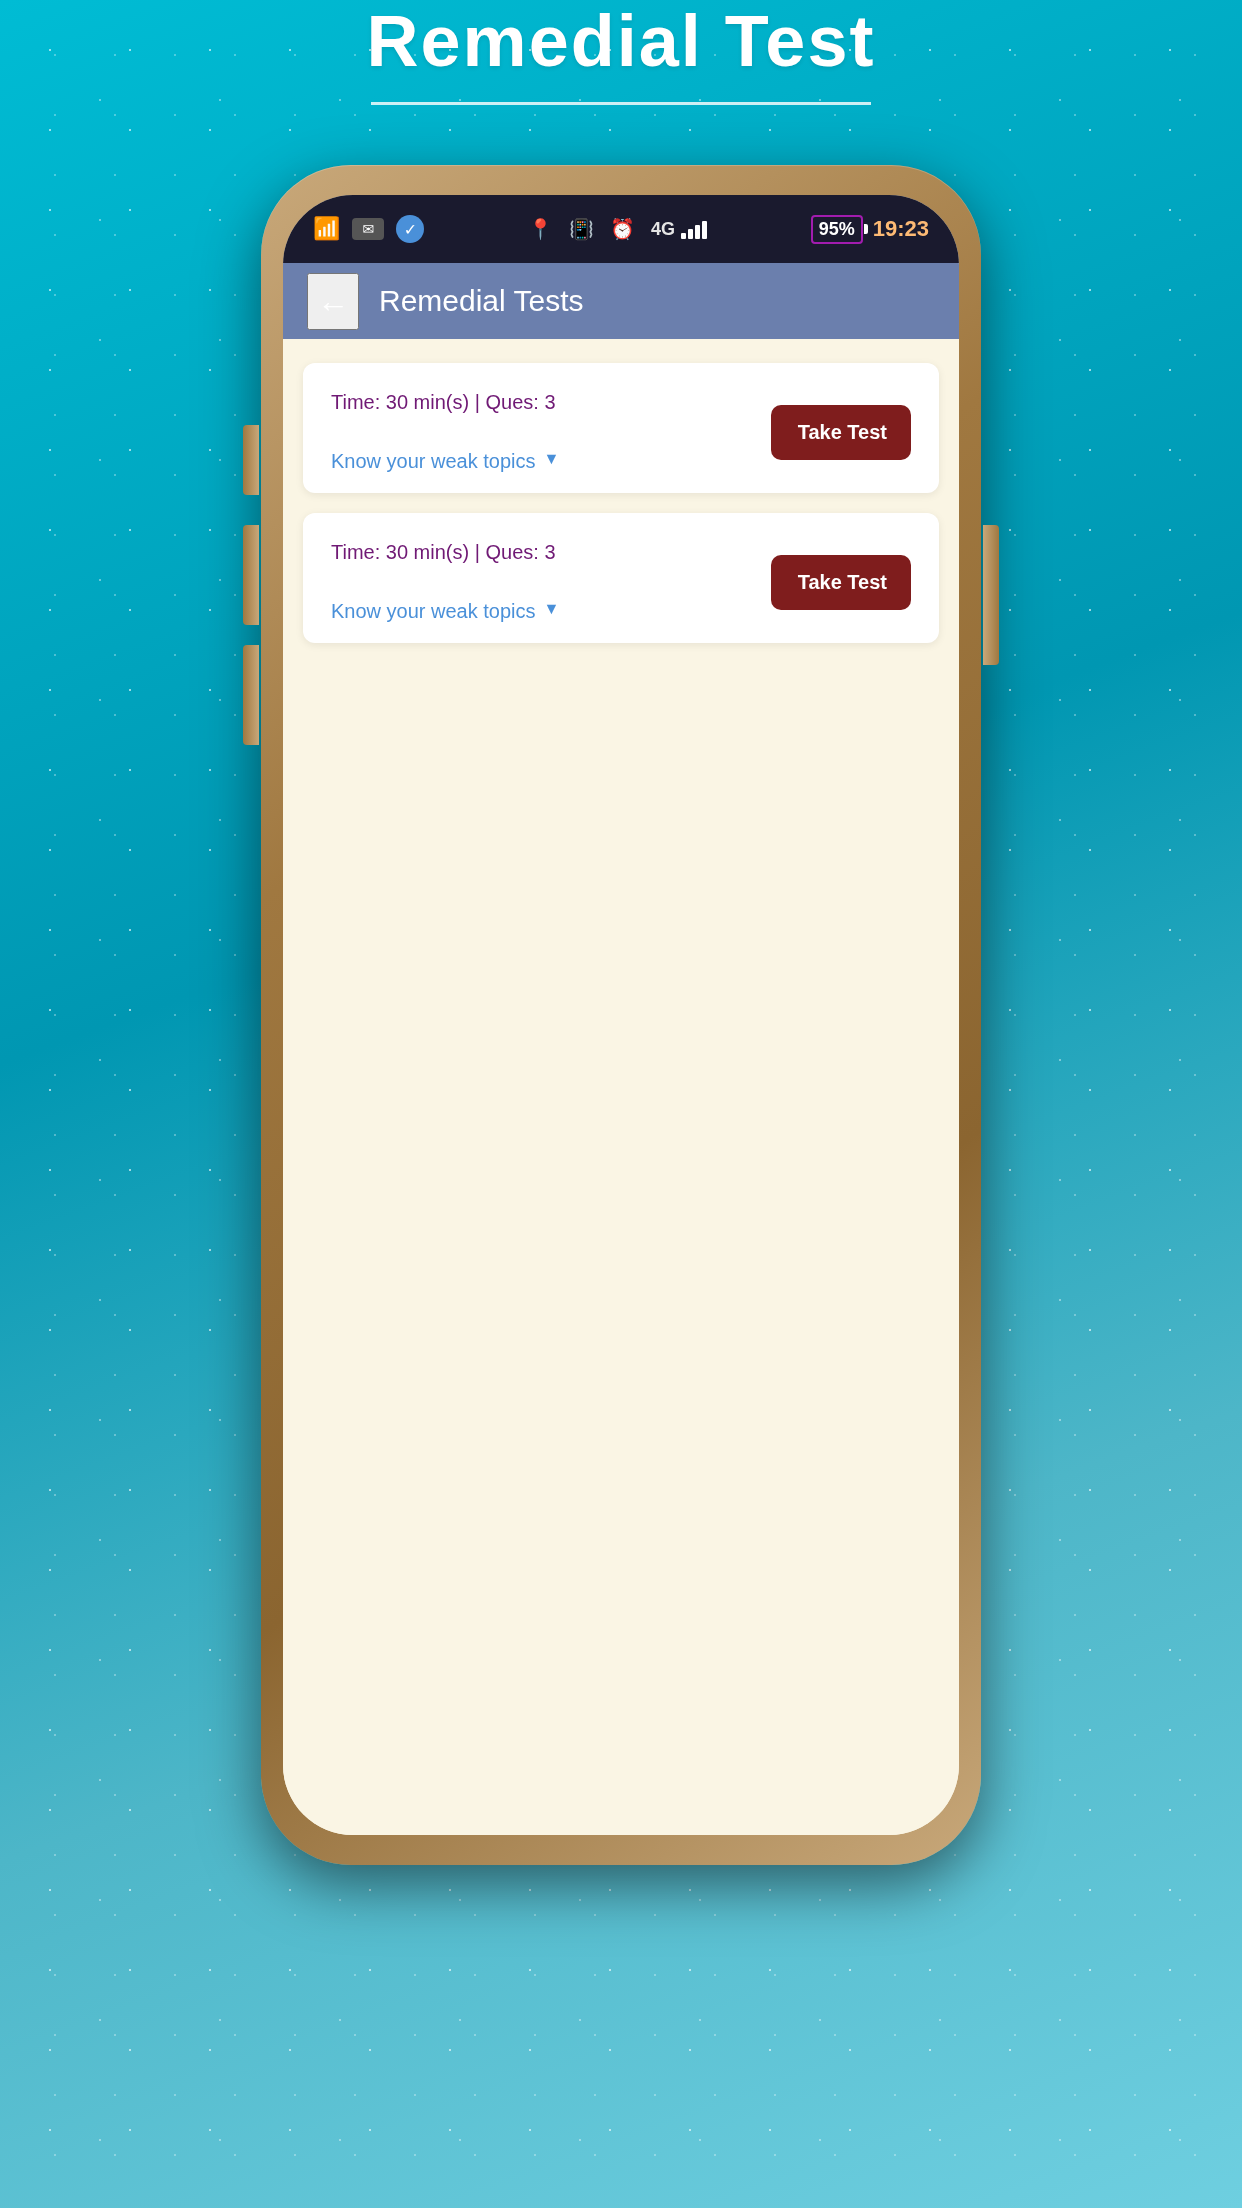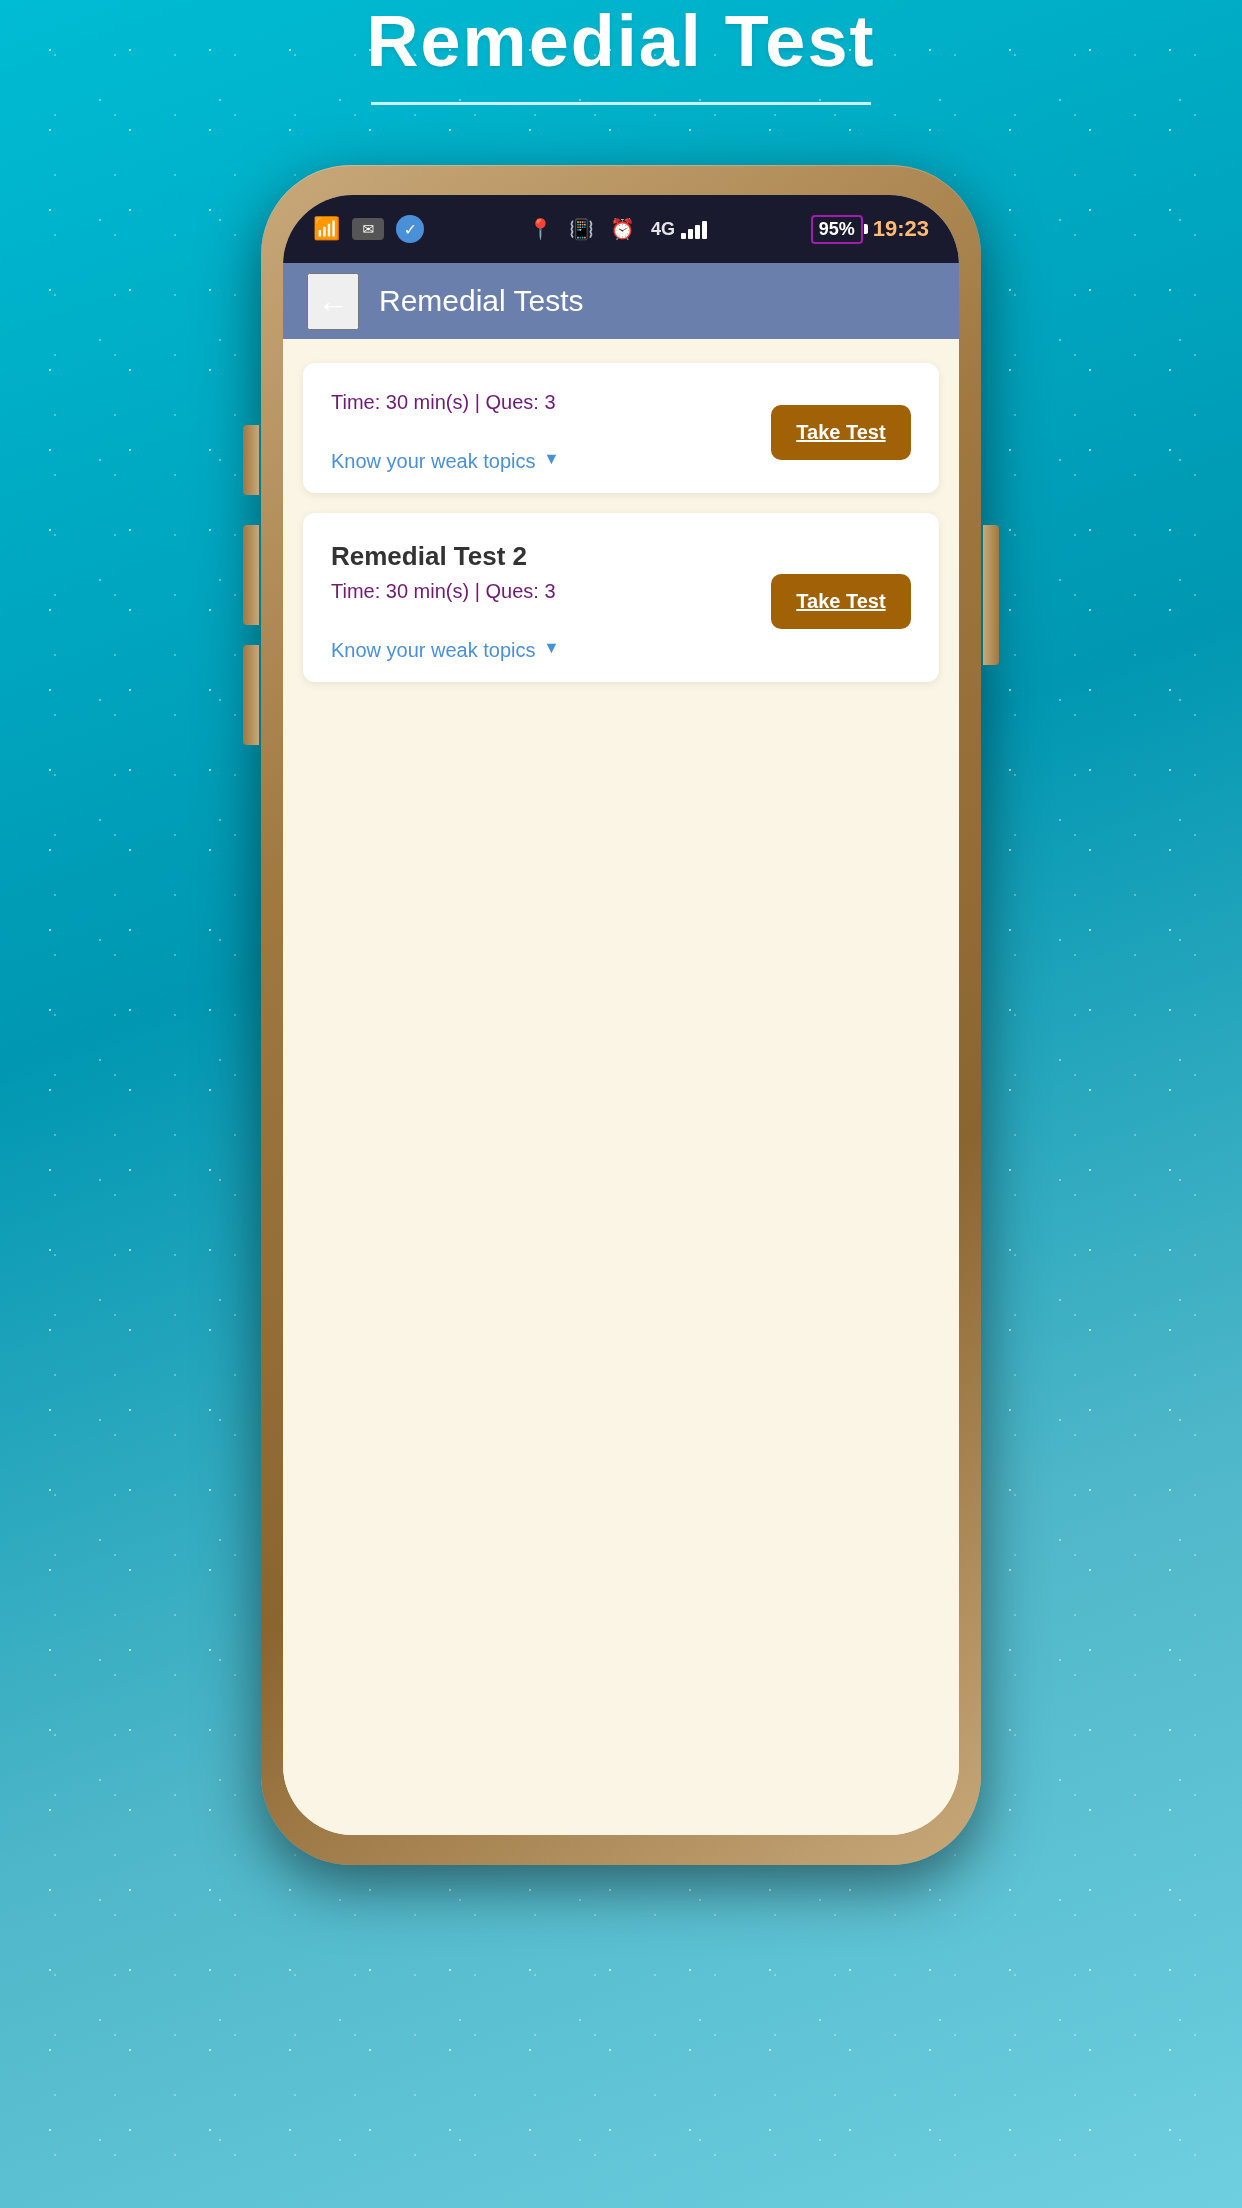--- a/index.html
+++ b/index.html
@@ -320,32 +320,31 @@
       cursor: pointer;
       margin-top: 36px;
     }
 
     .dropdown-arrow {
       font-size: 16px;
       color: #4a90d9;
     }
 
     .take-test-btn {
-      background: #a16207;
+      background: #7f1d1d;
       color: white;
       border: none;
       border-radius: 10px;
       padding: 16px 24px;
       font-size: 20px;
       font-weight: 600;
       cursor: pointer;
       white-space: nowrap;
       min-width: 140px;
-      text-align: center;
-      text-decoration: underline;
+      text-align: right;
     }
   </style>
 </head>
 <body>
 
 <div class="page-title-section">
   <h1 class="page-title">Remedial Test</h1>
   <div class="page-title-underline"></div>
 </div>
 
@@ -400,21 +399,20 @@
             <div class="weak-topics-link">
               <span>Know your weak topics</span>
               <span class="dropdown-arrow">▼</span>
             </div>
           </div>
           <button class="take-test-btn">Take Test</button>
         </div>
 
         <div class="test-card">
           <div class="test-card-left">
-            <div class="test-name">Remedial Test 2</div>
             <div class="test-meta">Time: 30 min(s) | Ques: 3</div>
             <div class="weak-topics-link">
               <span>Know your weak topics</span>
               <span class="dropdown-arrow">▼</span>
             </div>
           </div>
           <button class="take-test-btn">Take Test</button>
         </div>
 
       </div>

